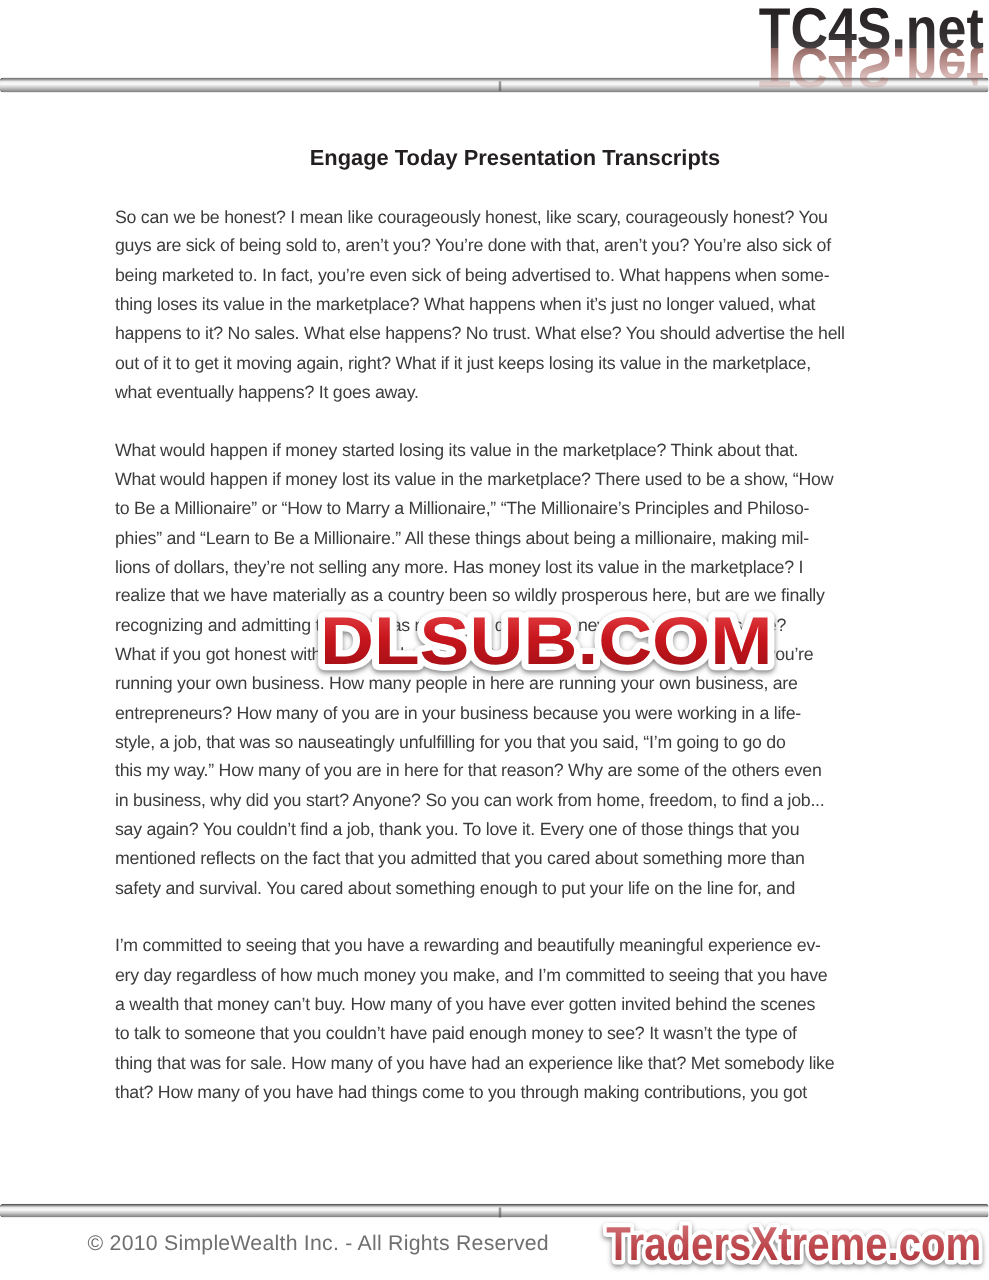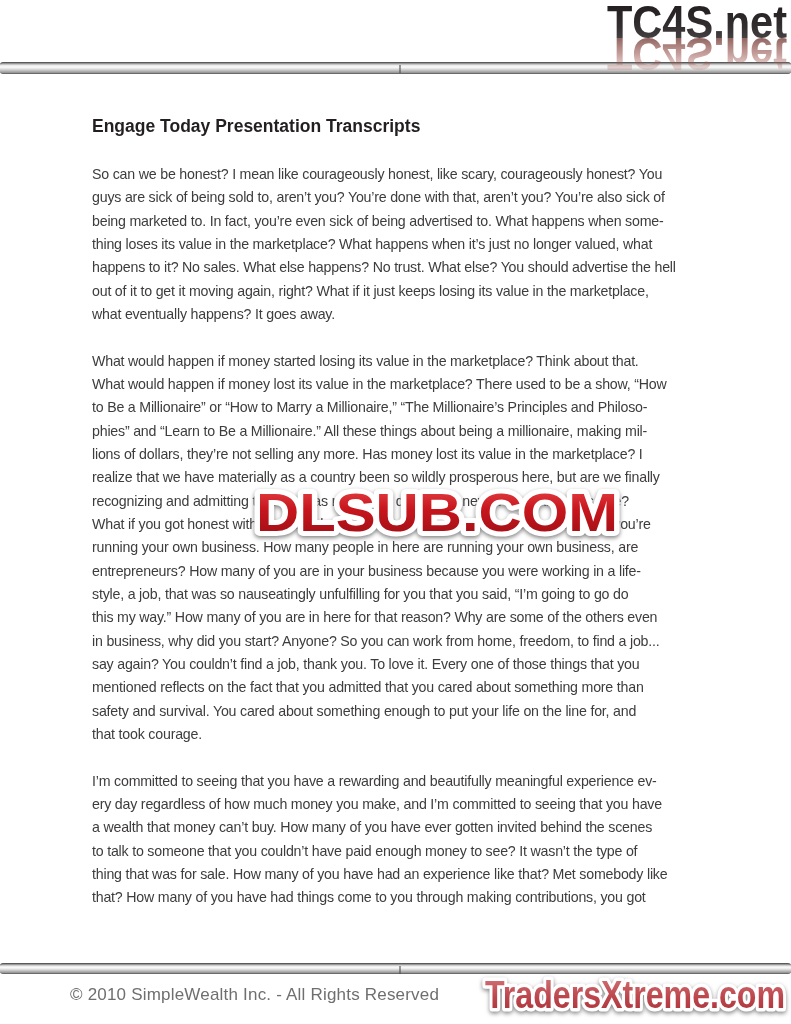--- a/index.html
+++ b/index.html
@@ -24,21 +24,21 @@
     background:linear-gradient(to bottom,#7c7c7c 0%,#e9e9e9 22%,#fbfbfb 42%,#cfcfcf 68%,#8f8f8f 100%);
     border-top:1px solid #5a5a5a; border-bottom:1px solid #6a6a6a;
   }
   .bar-top { top:62px; }
   .bar-bottom { top:963px; height:11px; }
   .bar-tick { position:absolute; left:399px; top:2px; width:2px; height:8px; background:#4a4a4a; opacity:.55; }
 
   
   .content { position:absolute; left:92px; top:112px; width:640px; }
   .page-title { font-size:27px; font-weight:bold; color:#231f20; line-height:30px; letter-spacing:-0.2px; }
-  .page-subtitle { font-size:17.5px; font-weight:bold; color:#231f20; line-height:22px; margin-top:3px; }
+  .page-subtitle { font-size:17.5px; font-weight:bold; color:#231f20; line-height:22px; margin-top:3px;text-align:center; }
   .paragraphs { margin-top:26px; }
   .para { margin:0 0 23.33px 0; }
   .line {
     height:23.33px; line-height:23.33px; white-space:nowrap;
     font-size:14.2px; letter-spacing:-0.2px; color:#3e3c3d;
   }
 
   
   .dlsub-wrap {
     position:absolute; left:222px; top:481px; width:430px; height:64px; z-index:5;
@@ -109,21 +109,20 @@
           <div class="line">recognizing and admitting that that has nothing to do with money? What if that was true?</div>
           <div class="line">What if you got honest with yourself about the fact that you started your business and you’re</div>
           <div class="line">running your own business. How many people in here are running your own business, are</div>
           <div class="line">entrepreneurs? How many of you are in your business because you were working in a life-</div>
           <div class="line">style, a job, that was so nauseatingly unfulfilling for you that you said, “I’m going to go do</div>
           <div class="line">this my way.” How many of you are in here for that reason? Why are some of the others even</div>
           <div class="line">in business, why did you start? Anyone? So you can work from home, freedom, to find a job...</div>
           <div class="line">say again? You couldn’t find a job, thank you. To love it. Every one of those things that you</div>
           <div class="line">mentioned reflects on the fact that you admitted that you cared about something more than</div>
           <div class="line">safety and survival. You cared about something enough to put your life on the line for, and</div>
-          <div class="line">that took courage.</div>
         </div>
       <div class="para">
           <div class="line">I’m committed to seeing that you have a rewarding and beautifully meaningful experience ev-</div>
           <div class="line">ery day regardless of how much money you make, and I’m committed to seeing that you have</div>
           <div class="line">a wealth that money can’t buy. How many of you have ever gotten invited behind the scenes</div>
           <div class="line">to talk to someone that you couldn’t have paid enough money to see? It wasn’t the type of</div>
           <div class="line">thing that was for sale. How many of you have had an experience like that? Met somebody like</div>
           <div class="line">that? How many of you have had things come to you through making contributions, you got</div>
         </div>
     </div>

